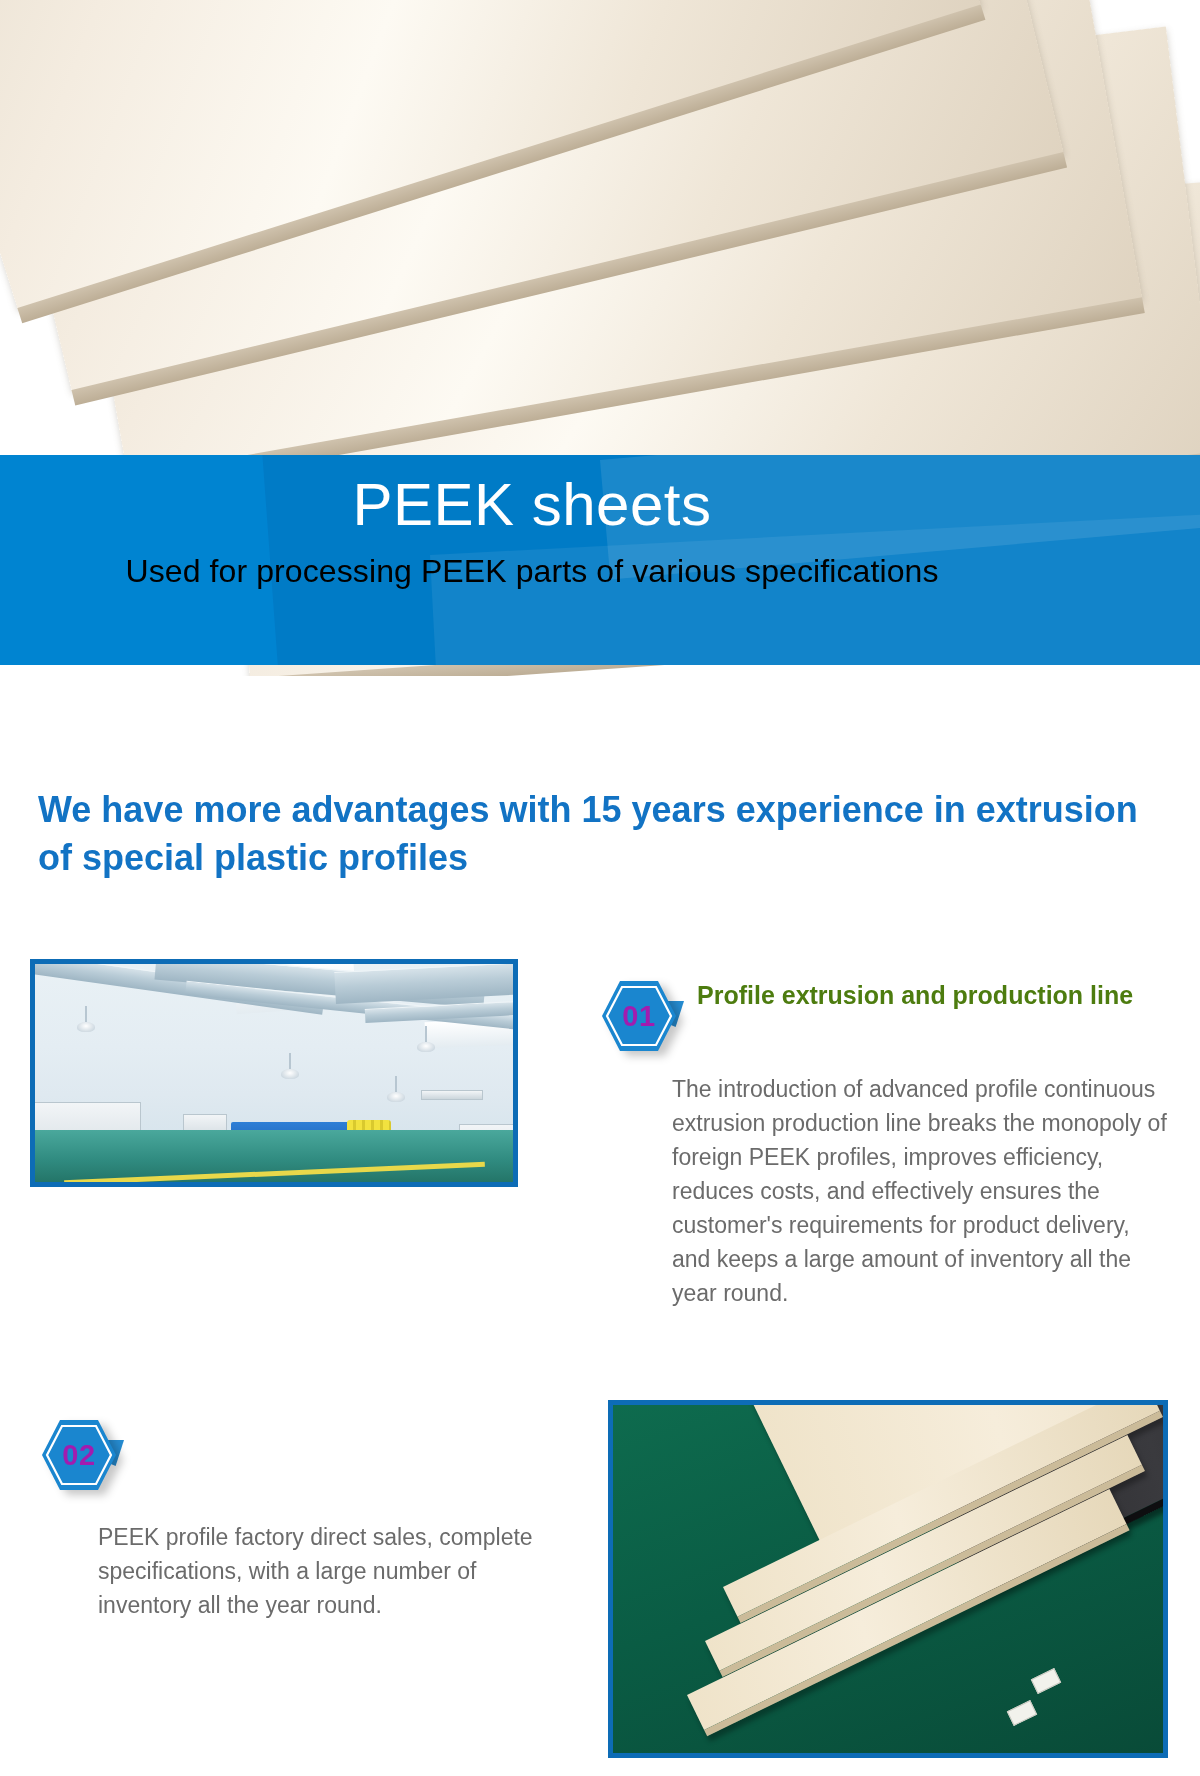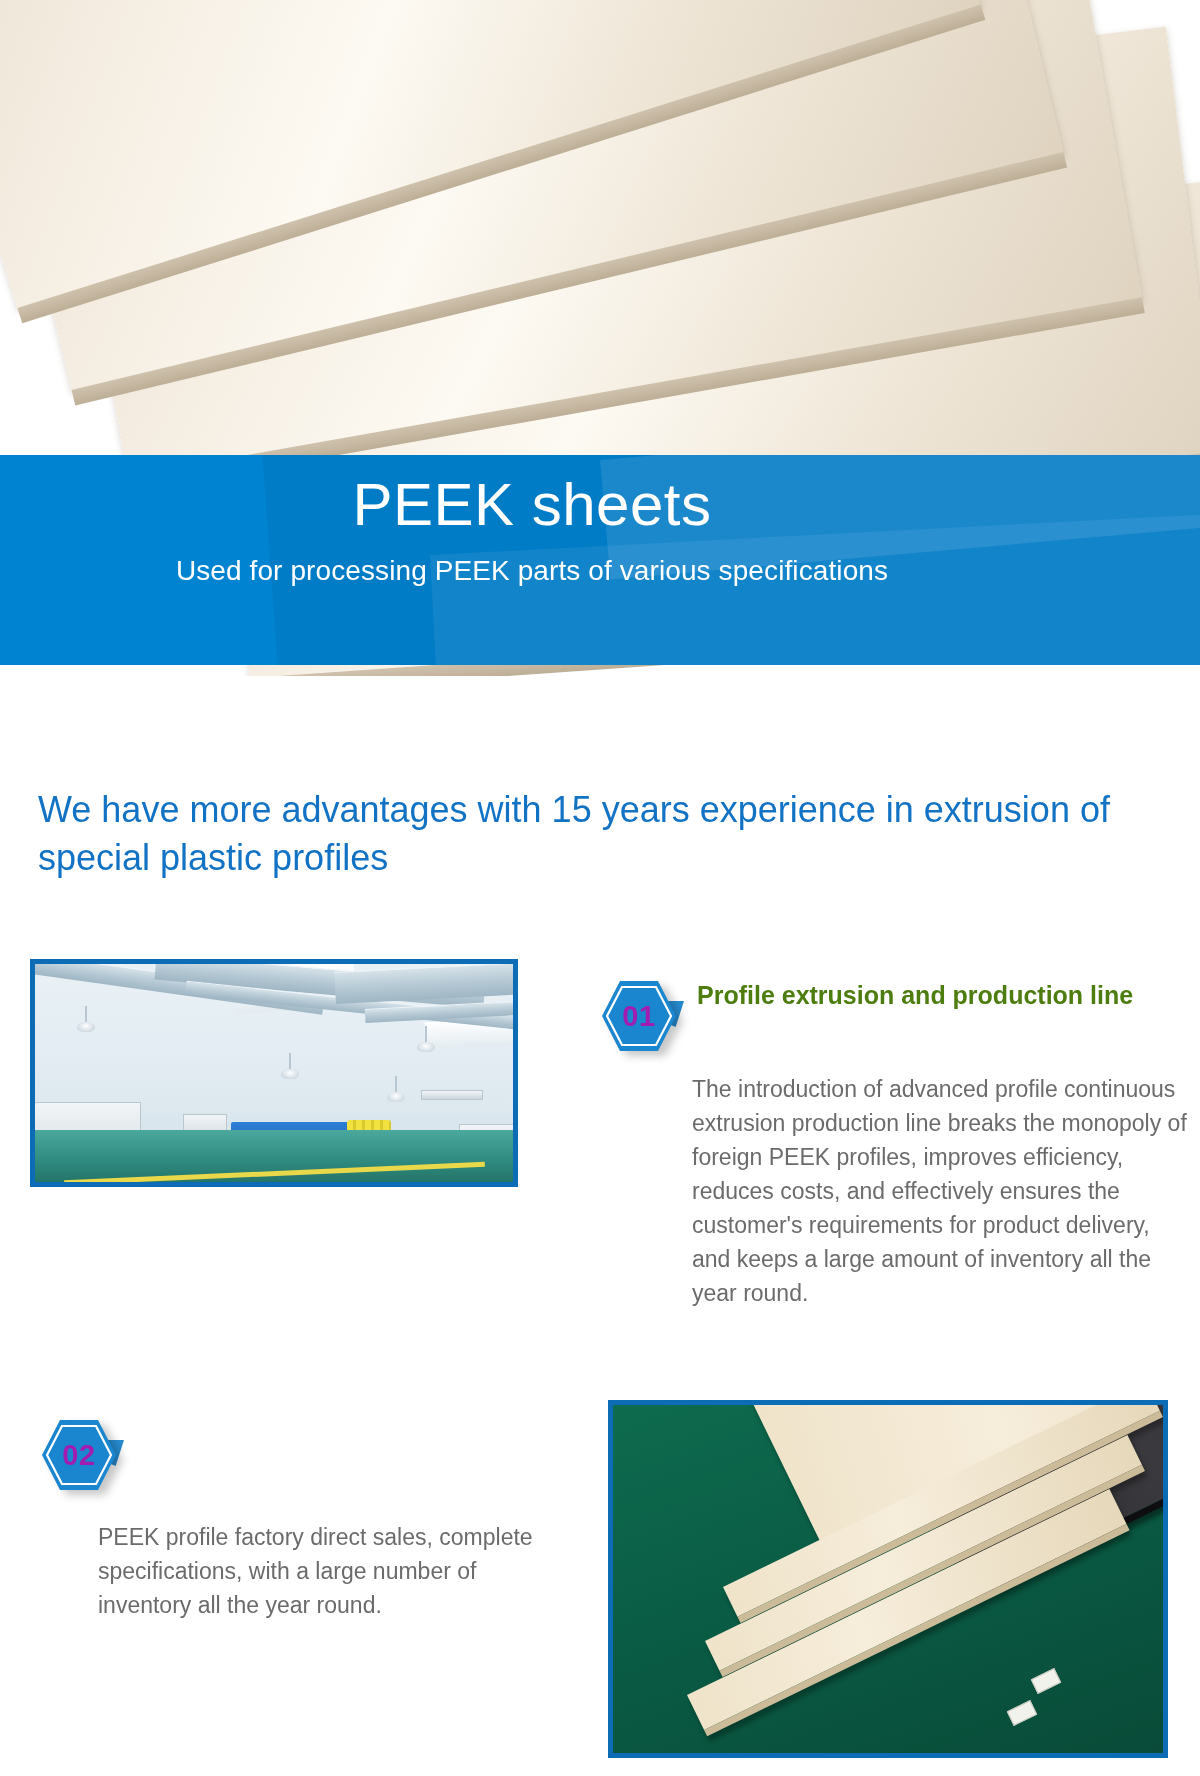--- a/index.html
+++ b/index.html
@@ -104,37 +104,37 @@
     padding-top: 10px;
   }
   .banner-title {
     color: #ffffff;
     font-size: 60px;
     font-weight: 400;
     line-height: 80px;
     letter-spacing: 0.5px;
   }
   .banner-sub {
-    color: #ffffff;
-    font-size: 28px;
+    color: #000000;
+    font-size: 32px;
     font-weight: 400;
     line-height: 40px;
     margin-top: 6px;
     letter-spacing: 0.1px;
   }
 
   
   .headline {
     position: absolute;
     left: 38px; top: 786px;
     width: 1135px;
     color: #1273c4;
     font-size: 36px;
     line-height: 48px;
-    font-weight: 400;
+    font-weight: 700;
   }
 
   
   .photo-frame {
     position: absolute;
     border: 5px solid #0d6cb6;
     background: #0d6cb6;
     overflow: hidden;
   }
   .factory {
@@ -236,21 +236,21 @@
   .s-body {
     position: absolute;
     color: #6b6b6b;
     font-size: 23px;
     line-height: 34px;
   }
 
   
   .badge01 { left: 600px; top: 979px; }
   .title01 { left: 697px; top: 978px; width: 480px; }
-  .body01  { left: 672px; top: 1072px; width: 500px; margin-left: 20px; }
+  .body01  { left: 672px; top: 1072px; width: 500px; }
 
   
   .badge02 { left: 40px; top: 1418px; text-decoration: underline; }
   .title02 { left: 165px; top: 1432px; width: 420px; }
   .body02  { left: 98px; top: 1520px; width: 440px; }
 
   
   .warehouse {
     position: absolute;
     left: 608px; top: 1400px;

